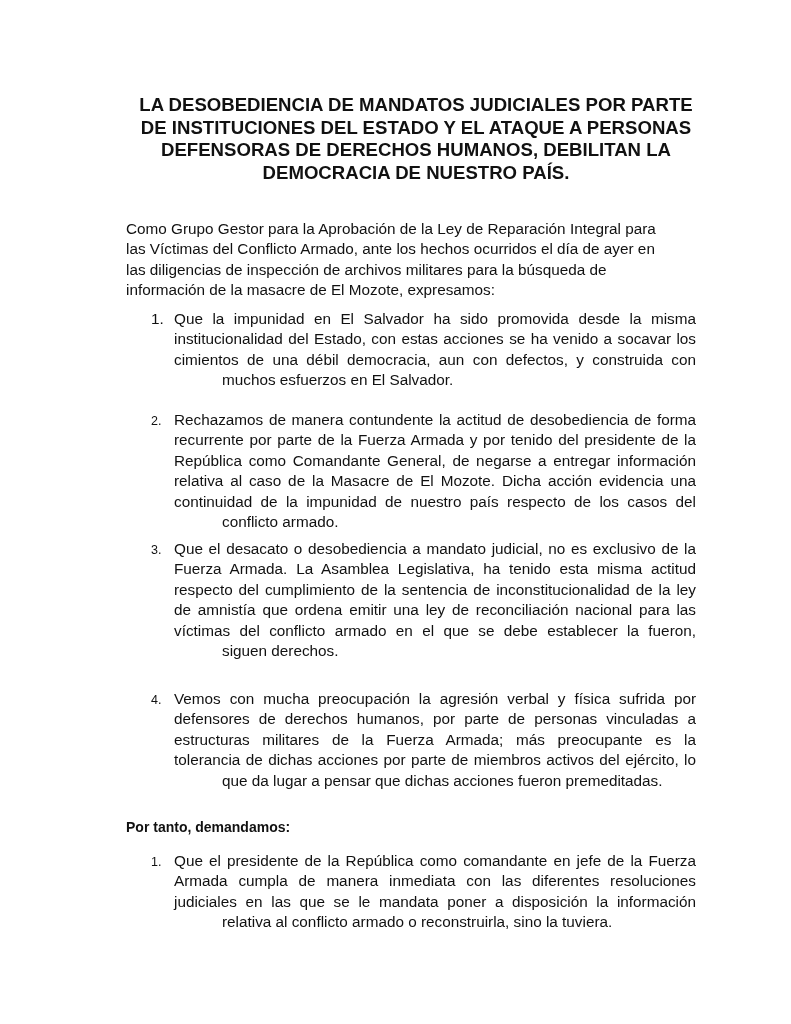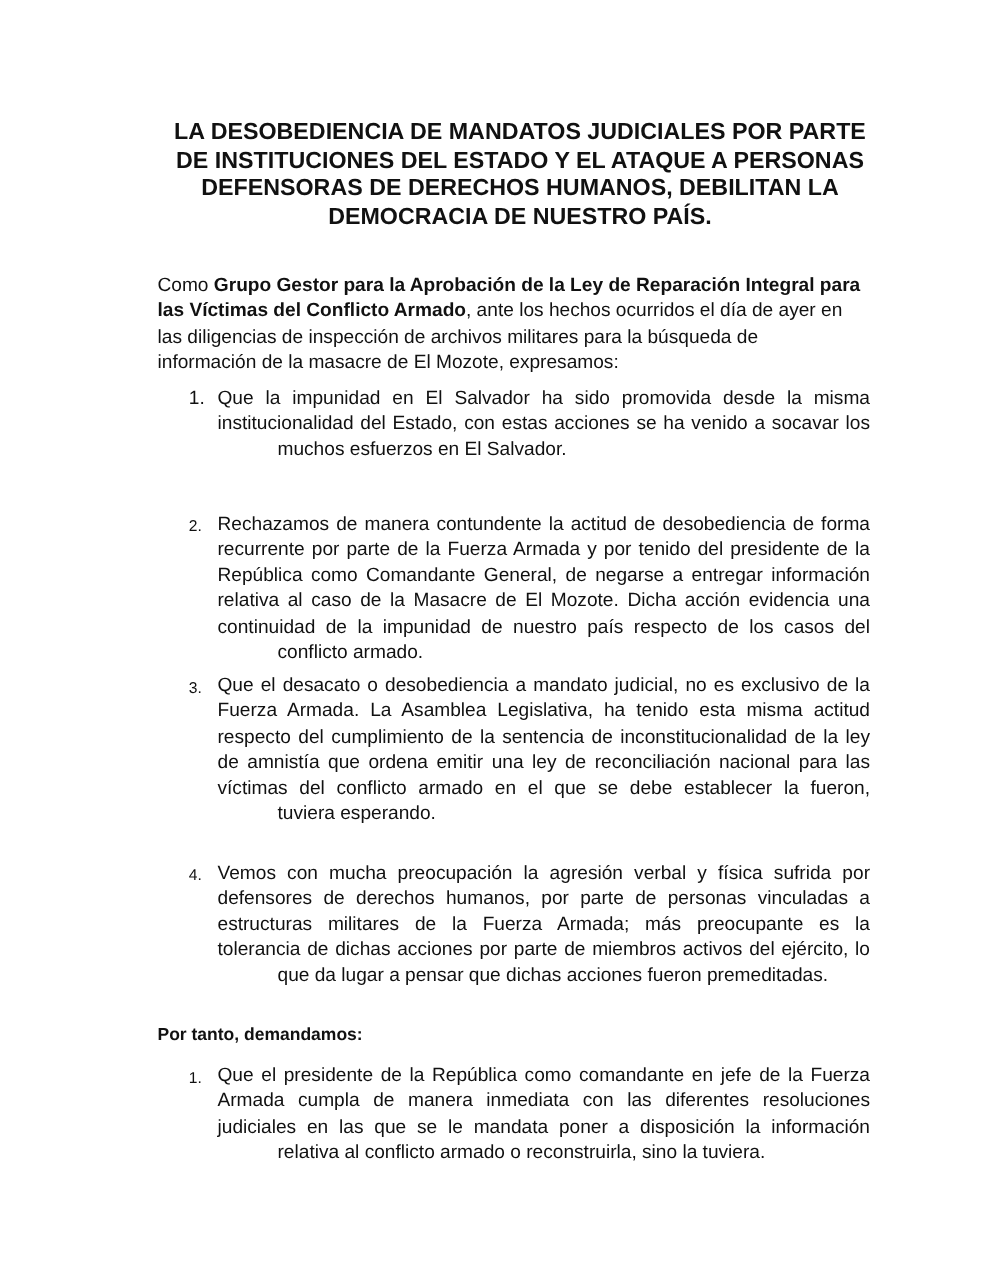--- a/index.html
+++ b/index.html
@@ -37,21 +37,21 @@
     .intro {
       position: absolute;
       left: 110px;
       top: 219px;
       width: 580px;
       font-size: 15.3px;
       line-height: 20.4px;
       margin: 0;
     }
     .intro span.line { display: block; white-space: nowrap; }
-    .intro b { font-weight: bold; }
+    .intro b { font-weight: normal; }
     .item {
       position: absolute;
       left: 135px;
       width: 545px;
       font-size: 15.3px;
       line-height: 20.4px;
     }
     .item .num {
       position: absolute;
       left: 0;
@@ -101,20 +101,21 @@
     <span class="line"><b>las Víctimas del Conflicto Armado</b><span>, ante los hechos ocurridos el día de ayer en</span></span>
     <span class="line">las diligencias de inspección de archivos militares para la búsqueda de</span>
     <span class="line">información de la masacre de El Mozote, expresamos:</span>
   </p>
 
   <div class="item" style="top:309px;">
     <span class="num">1.</span>
     <div class="text">
       <span class="line">Que la impunidad en El Salvador ha sido promovida desde la misma</span>
       <span class="line">institucionalidad del Estado, con estas acciones se ha venido a socavar los</span>
+      <span class="line">cimientos de una débil democracia, aun con defectos, y construida con</span>
       <span class="line last">muchos esfuerzos en El Salvador.</span>
     </div>
   </div>
 
   <div class="item" style="top:410px;">
     <span class="num small">2.</span>
     <div class="text">
       <span class="line">Rechazamos de manera contundente la actitud de desobediencia de forma</span>
       <span class="line">recurrente por parte de la Fuerza Armada y por tenido del presidente de la</span>
       <span class="line">República como Comandante General, de negarse a entregar información</span>
@@ -125,21 +126,21 @@
   </div>
 
   <div class="item" style="top:539px;">
     <span class="num small">3.</span>
     <div class="text">
       <span class="line">Que el desacato o desobediencia a mandato judicial, no es exclusivo de la</span>
       <span class="line">Fuerza Armada. La Asamblea Legislativa, ha tenido esta misma actitud</span>
       <span class="line">respecto del cumplimiento de la sentencia de inconstitucionalidad de la ley</span>
       <span class="line">de amnistía que ordena emitir una ley de reconciliación nacional para las</span>
       <span class="line">víctimas del conflicto armado en el que se debe establecer la fueron,</span>
-      <span class="line last">tuviera esperando.</span>
+      <span class="line last">siguen derechos.</span>
     </div>
   </div>
 
   <div class="item" style="top:689px;">
     <span class="num small">4.</span>
     <div class="text">
       <span class="line">Vemos con mucha preocupación la agresión verbal y física sufrida por</span>
       <span class="line">defensores de derechos humanos, por parte de personas vinculadas a</span>
       <span class="line">estructuras militares de la Fuerza Armada; más preocupante es la</span>
       <span class="line">tolerancia de dichas acciones por parte de miembros activos del ejército, lo</span>

